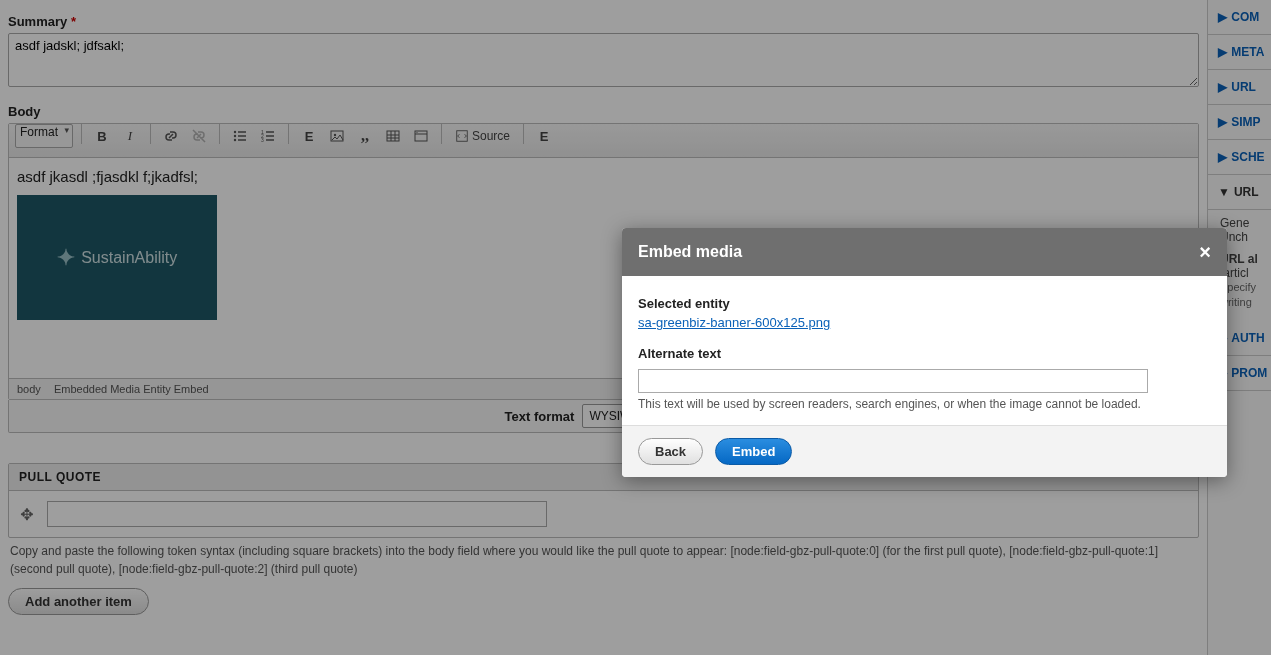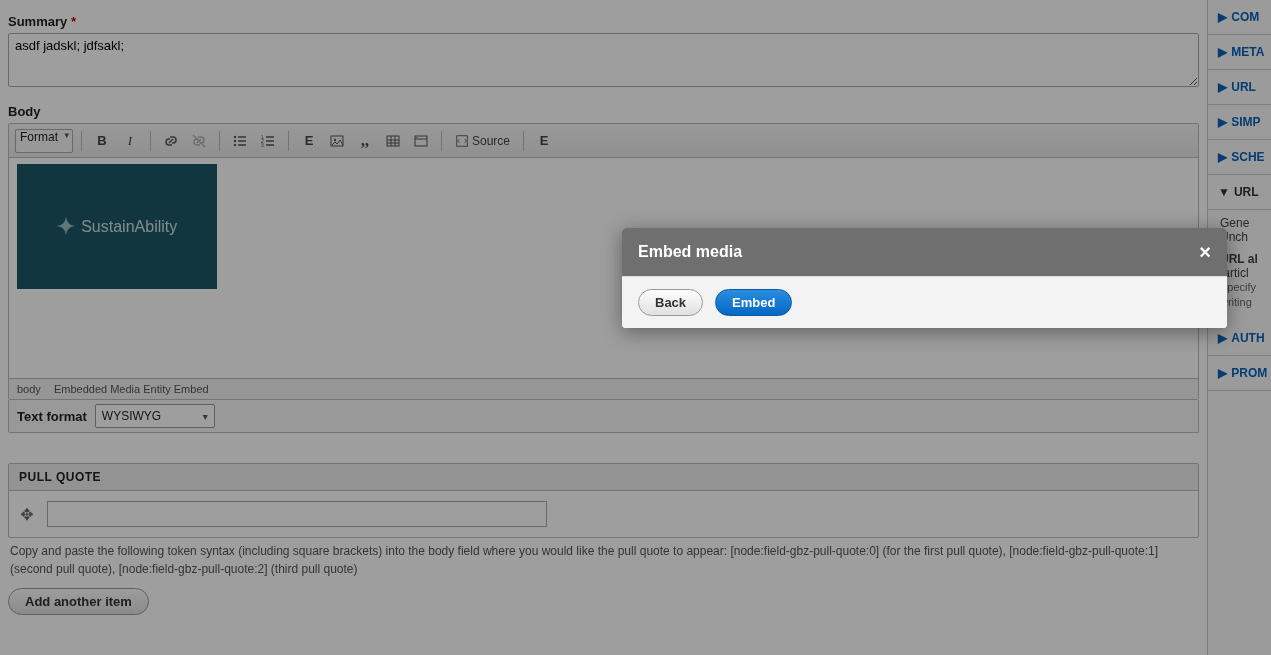--- a/index.html
+++ b/index.html
@@ -44,21 +44,20 @@
     resize: vertical;
     border-radius: 2px;
   }
   .editor-frame {
     border: 1px solid #bbb;
     margin-top: 4px;
     border-radius: 2px;
   }
   .toolbar {
     display: flex;
-    align-items: center;
     background: linear-gradient(#f7f7f7, #e9e9e9);
     border-bottom: 1px solid #bbb;
     height: 34px;
     padding: 0 6px;
     gap: 4px;
   }
   .tb-btn {
     width: 24px;
     height: 24px;
     display: flex;
@@ -152,20 +151,21 @@
   .editor-path span { margin-right: 10px; }
   .format-row {
     display: flex;
     align-items: center;
     gap: 8px;
     background: #f7f7f7;
     padding: 4px 8px;
     border: 1px solid #bbb;
     border-top: none;
     border-radius: 0 0 2px 2px;
+    justify-content: center;
   }
   .select-box {
     display: inline-flex;
     align-items: center;
     border: 1px solid #999;
     background: #fff;
     height: 24px;
     padding: 0 22px 0 6px;
     font-size: 12px;
     position: relative;
@@ -411,20 +411,21 @@
               <rect x="2" y="2" width="12" height="12" stroke="#555" fill="none"></rect>
               <path d="M5 6l-2 2 2 2M11 6l2 2-2 2" stroke="#555" fill="none"></path>
             </svg>
           <span>Source</span>
         </div>
         <span class="tb-sep"></span>
         <div class="tb-btn" style="font-weight:bold;">E</div>
       </div>
 
       <div class="editor-body">
+        <p>asdf jkasdl ;fjasdkl f;jkadfsl;</p>
         <div class="banner">
           <div class="banner-right">
             <span class="sust-icon">✦</span>
             <span>SustainAbility</span>
           </div>
         </div>
       </div>
 
       <div class="editor-path">
         <span>body</span>
@@ -473,17 +474,25 @@
   </div>
 </div>
 
 <div class="overlay"></div>
 
 <div class="dialog">
   <div class="dialog-header">
     <span>Embed media</span>
     <span class="dialog-close">×</span>
   </div>
+  <div class="dialog-body">
+    <span class="lbl">Selected entity</span>
+    <a href="#">sa-greenbiz-banner-600x125.png</a>
+
+    <span class="lbl" style="margin-top:16px;">Alternate text</span>
+    <input class="alt-input" type="text" value="" style="">
+    <div class="hint">This text will be used by screen readers, search engines, or when the image cannot be loaded.</div>
+  </div>
   <div class="dialog-footer">
     <button class="btn">Back</button>
     <button class="btn btn-primary">Embed</button>
   </div>
 </div>
 
 </body></html>

